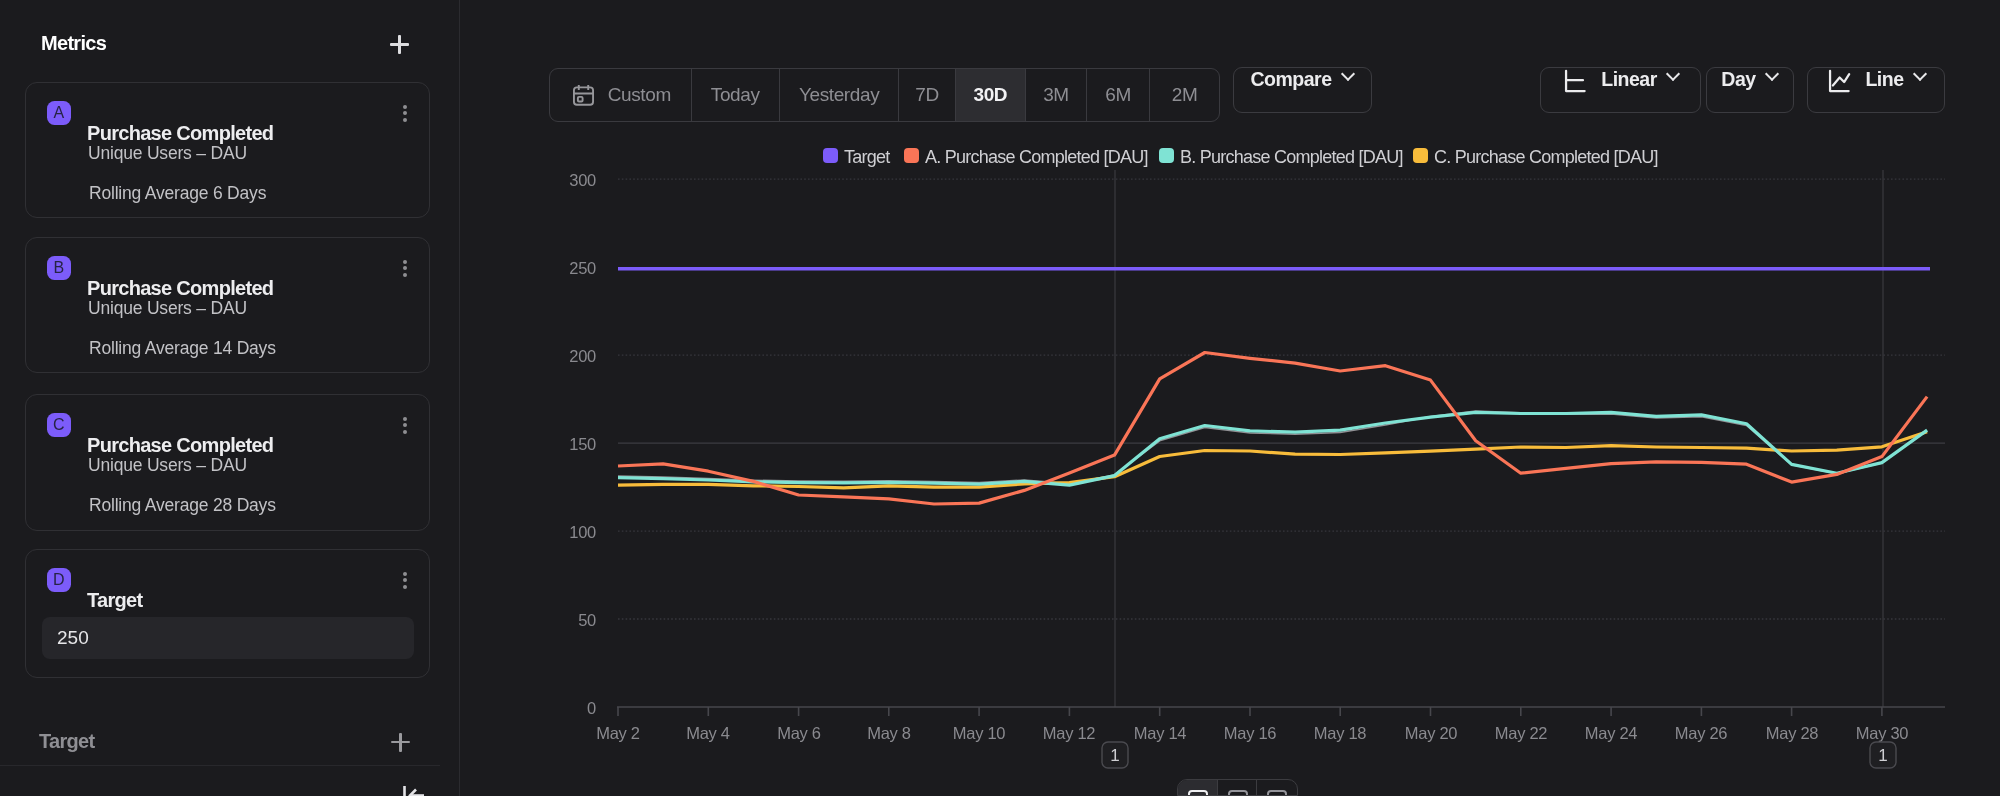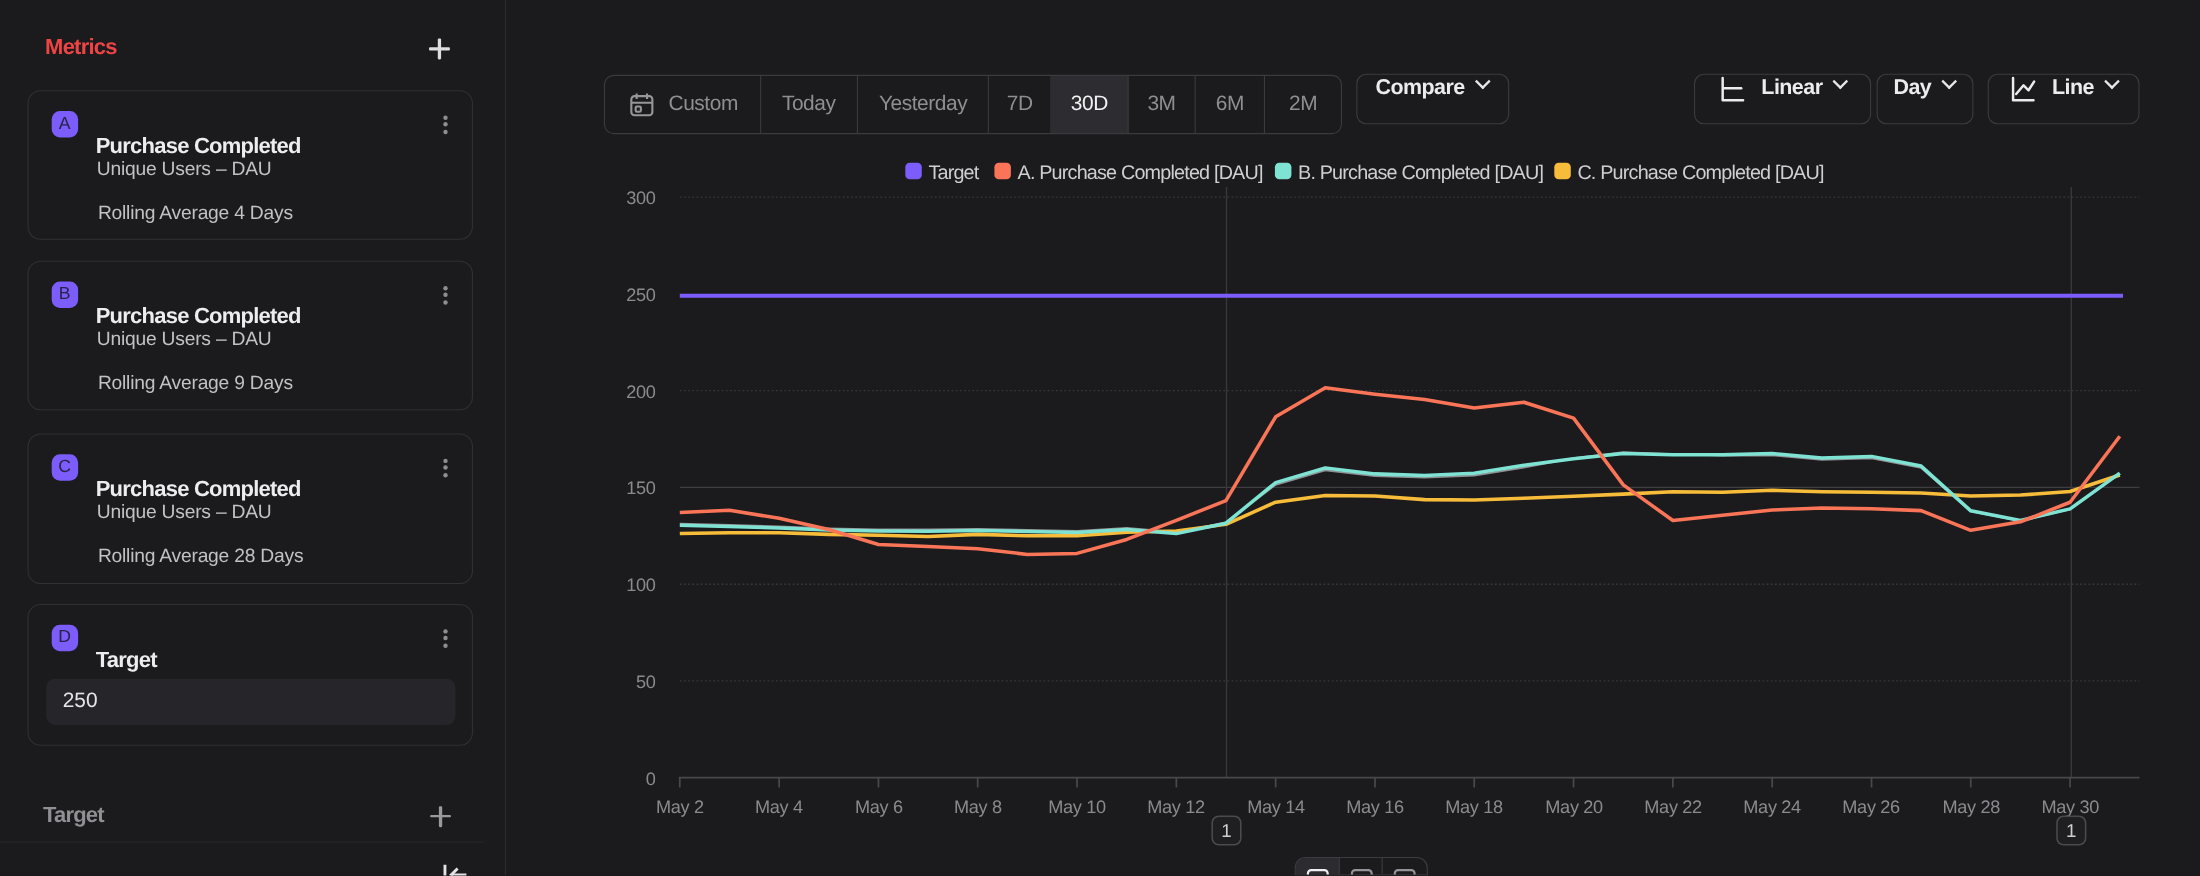--- a/index.html
+++ b/index.html
@@ -1,38 +1,38 @@
 <!DOCTYPE html>
 <html><head>
 <meta charset="utf-8">
 <style>
 * { margin:0; padding:0; box-sizing:border-box; }
 html,body { width:2000px; height:796px; background:#1b1b1e; font-family:"Liberation Sans",sans-serif; overflow:hidden; position:relative; }
 
 #sidebar { position:absolute; left:0; top:0; width:460px; height:796px; background:#1b1b1e; border-right:1px solid #2b2b2f; }
-.side-h { position:absolute; left:41px; top:32px; font-size:20px; font-weight:bold; color:#ef4444; letter-spacing:-0.7px; }
+.side-h { position:absolute; left:41px; top:32px; font-size:20px; font-weight:bold; color:#ffffff; letter-spacing:-0.7px; }
 .card { position:absolute; left:25px; width:405px; border:1px solid #303034; border-radius:12px; }
 .badge { position:absolute; left:21px; top:18px; width:23.5px; height:23.5px; border-radius:7.5px; background:#7c5cfa; color:#262345; font-size:16px; font-weight:normal; text-align:center; line-height:23.5px; }
 .ctitle { position:absolute; left:61px; top:18.5px; font-size:20px; font-weight:bold; color:#ededef; letter-spacing:-0.7px;margin-top:20px; }
 .csub1 { position:absolute; left:62px; top:60px; font-size:17.5px; color:#c2c2c6; letter-spacing:-0.2px; }
 .csub2 { position:absolute; left:63px; top:100px; font-size:17.5px; color:#c2c2c6; letter-spacing:-0.2px; }
 .kebab { position:absolute; right:22px; top:21.5px; width:4px; }
 .kebab span { display:block; width:4px; height:4px; border-radius:50%; background:#8e8e92; margin-bottom:2.8px; }
 .plus { position:absolute; width:19px; height:19px; }
 .plus:before { content:""; position:absolute; left:8.3px; top:0; width:2.4px; height:19px; background:#dddde0; border-radius:1px; }
 .plus:after { content:""; position:absolute; left:0; top:8.3px; width:19px; height:2.4px; background:#dddde0; border-radius:1px; }
 .plus.dim:before,.plus.dim:after { background:#9a9a9e; }
 #target-input { position:absolute; left:16px; top:67px; width:372px; height:42px; background:#26262a; border-radius:8px; color:#e6e6e8; font-size:19px; line-height:42px; padding-left:15px; }
 .filter-h { position:absolute; left:39px; top:730px; font-size:20px; font-weight:bold; color:#8f8f94; letter-spacing:-0.7px; }
 #sep { position:absolute; left:0; top:765px; width:440px; height:1px; background:#28282c; }
 
 .seg-wrap { position:absolute; left:549px; top:68px; width:671px; height:54px; border:1px solid #3a3a3f; border-radius:9px; display:flex; overflow:hidden; }
 .seg { height:100%; display:flex; align-items:center; justify-content:center; font-size:19px; color:#8e8e93; border-right:1px solid #3a3a3f; letter-spacing:-0.4px; }
 .seg:last-child { border-right:none; }
-.seg.sel { background:#2d2d31; color:#f2f2f4; font-weight:normal; }
+.seg.sel { background:#2d2d31; color:#f2f2f4; font-weight:bold; }
 .btn { position:absolute; top:66.5px; height:46.5px; border:1px solid #3b3b40; border-radius:9px; display:flex; justify-content:center; color:#ececee; font-size:19.5px; font-weight:bold; letter-spacing:-0.5px; }
 .chev { display:inline-block; width:12px; height:12px; margin-left:11px; position:relative; top:-2px; }
 .chev:before { content:""; position:absolute; left:0; top:3px; width:8px; height:8px; border-right:2.4px solid #e8e8ea; border-bottom:2.4px solid #e8e8ea; transform:rotate(45deg); }
 
 .lg-sw { position:absolute; top:148px; width:15px; height:15px; border-radius:4px; }
 .lg-tx { position:absolute; top:147px; font-size:18px; color:#cfcfd3; letter-spacing:-0.75px; }
 
 #bottomctl { position:absolute; left:1177px; top:779px; width:121px; height:17px; border:1px solid #3c3c40; border-radius:10px 10px 0 0; display:flex; overflow:hidden; }
 #bottomctl .bseg { width:40.3px; border-right:1px solid #3c3c40; position:relative; }
 #bottomctl .bseg:last-child { border-right:none; }
@@ -178,33 +178,33 @@
 
   <div class="card" style="top:82px;height:136px">
     <div class="badge">A</div>
     <div class="ctitle">Purchase Completed</div>
     <div class="kebab">
         <span></span>
         <span></span>
         <span></span>
       </div>
     <div class="csub1">Unique Users – DAU</div>
-    <div class="csub2">Rolling Average 4 Days</div>
+    <div class="csub2">Rolling Average 6 Days</div>
   </div>
 
   <div class="card" style="top:237px;height:136px">
     <div class="badge">B</div>
     <div class="ctitle">Purchase Completed</div>
     <div class="kebab">
         <span></span>
         <span></span>
         <span></span>
       </div>
     <div class="csub1">Unique Users – DAU</div>
-    <div class="csub2">Rolling Average 9 Days</div>
+    <div class="csub2">Rolling Average 14 Days</div>
   </div>
 
   <div class="card" style="top:394px;height:137px">
     <div class="badge">C</div>
     <div class="ctitle">Purchase Completed</div>
     <div class="kebab">
         <span></span>
         <span></span>
         <span></span>
       </div>

